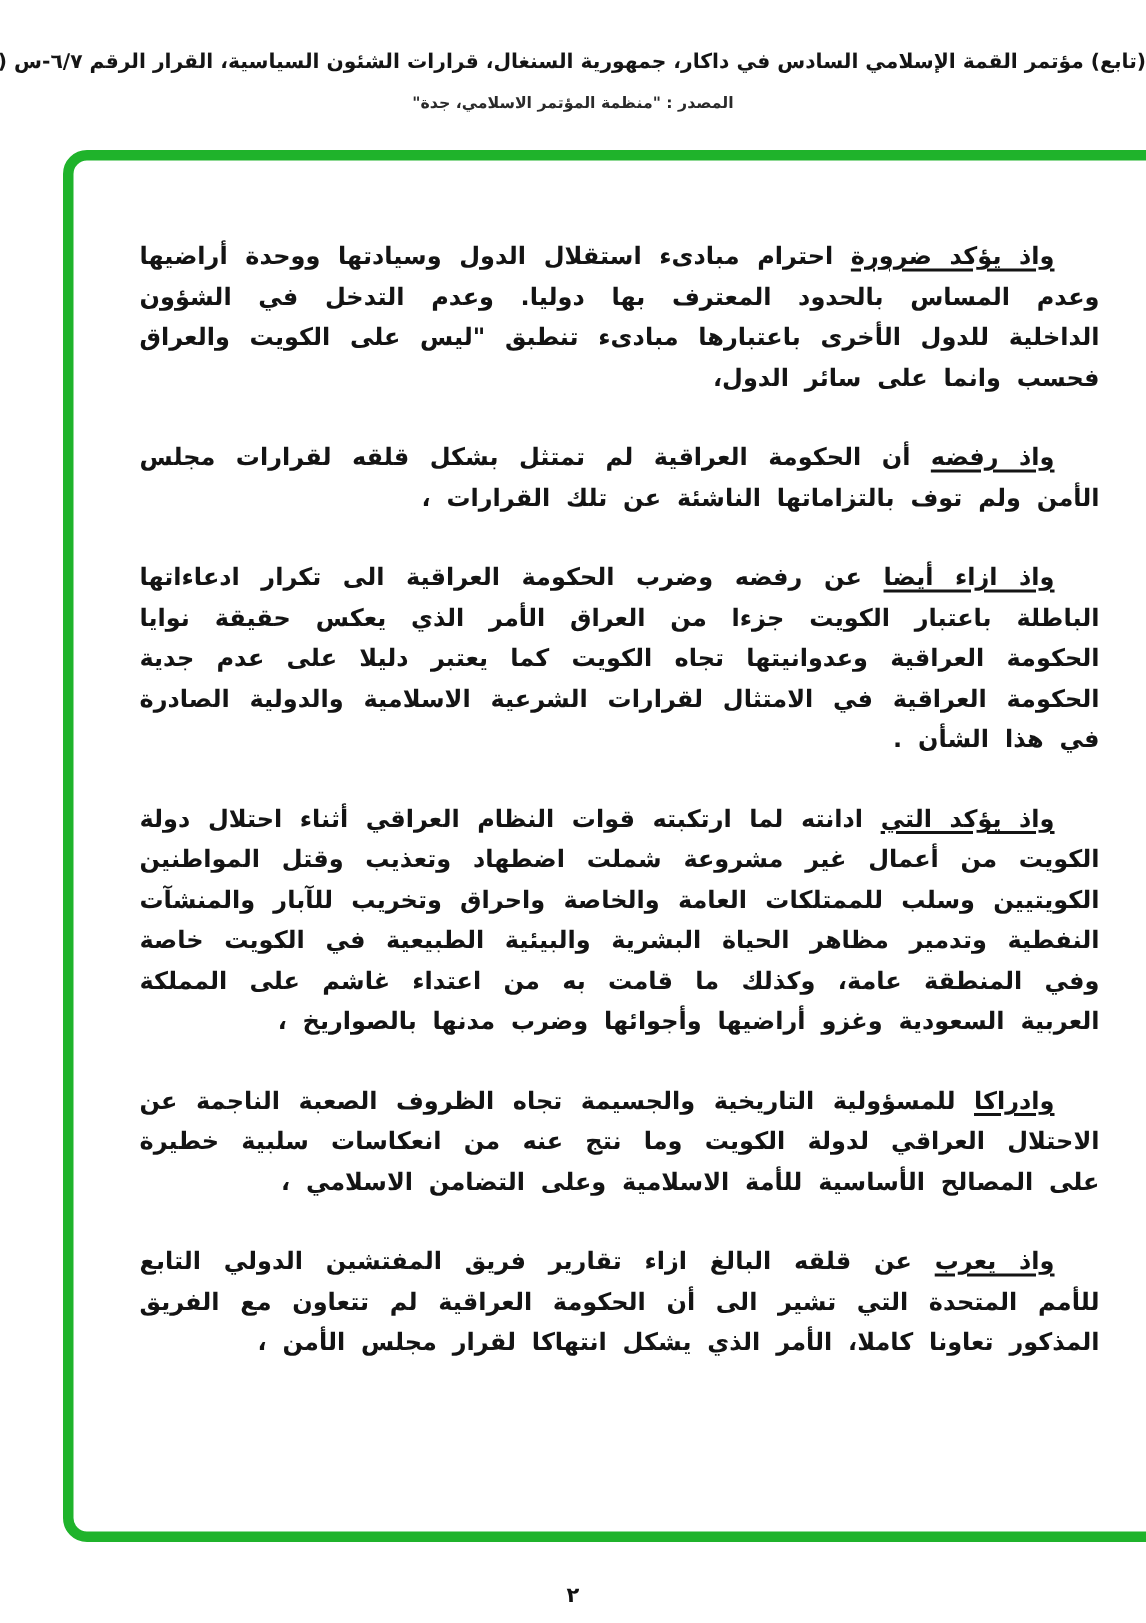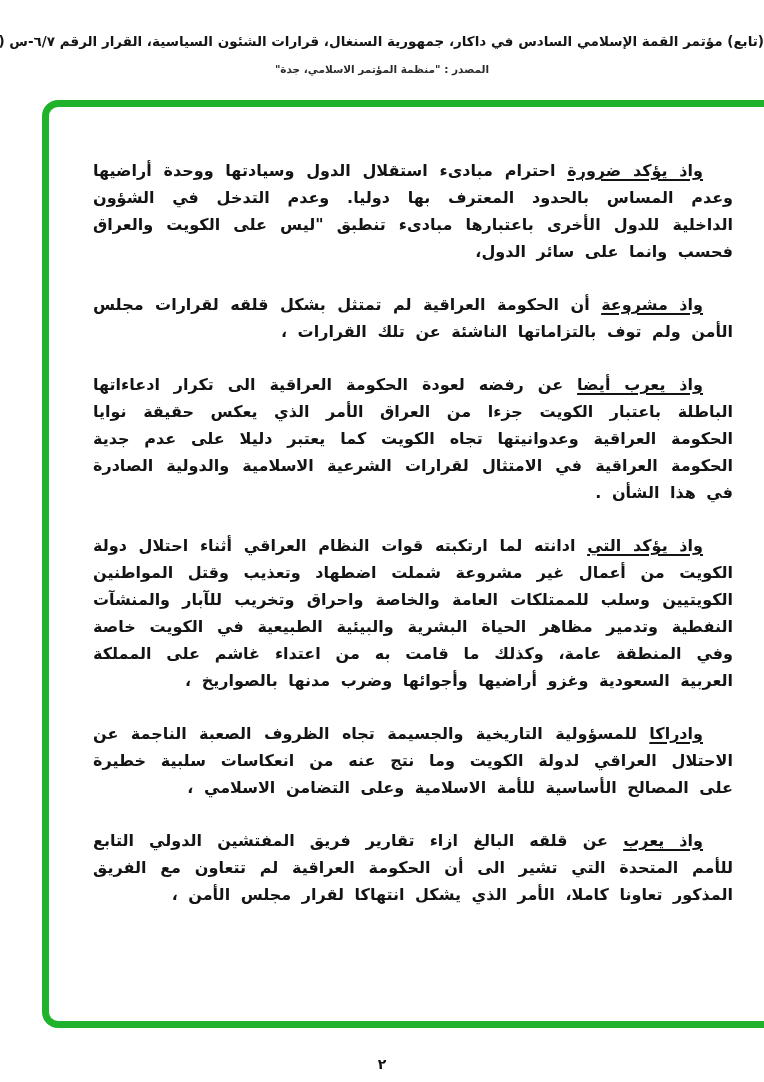--- a/index.html
+++ b/index.html
@@ -96,27 +96,27 @@
 
   <div class="frame">
     <div class="content" lang="ar">
 
       <p class="para">
         <span class="lead">واذ يؤكد ضرورة</span>
         <span class="ptext">احترام مبادىء استقلال الدول وسيادتها ووحدة أراضيها وعدم المساس بالحدود المعترف بها دوليا. وعدم التدخل في الشؤون الداخلية للدول الأخرى باعتبارها مبادىء تنطبق "ليس على الكويت والعراق فحسب وانما على سائر الدول،</span>
       </p>
 
       <p class="para">
-        <span class="lead">واذ مشروعة</span>
+        <span class="lead">واذ رفضه</span>
         <span class="ptext">أن الحكومة العراقية لم تمتثل بشكل قلقه لقرارات مجلس الأمن ولم توف بالتزاماتها الناشئة عن تلك القرارات ،</span>
       </p>
 
       <p class="para">
-        <span class="lead">واذ يعرب أيضا</span>
-        <span class="ptext">عن رفضه لعودة الحكومة العراقية الى تكرار ادعاءاتها الباطلة باعتبار الكويت جزءا من العراق الأمر الذي يعكس حقيقة نوايا الحكومة العراقية وعدوانيتها تجاه الكويت كما يعتبر دليلا على عدم جدية الحكومة العراقية في الامتثال لقرارات الشرعية الاسلامية والدولية الصادرة في هذا الشأن .</span>
+        <span class="lead">واذ ازاء أيضا</span>
+        <span class="ptext">عن رفضه وضرب الحكومة العراقية الى تكرار ادعاءاتها الباطلة باعتبار الكويت جزءا من العراق الأمر الذي يعكس حقيقة نوايا الحكومة العراقية وعدوانيتها تجاه الكويت كما يعتبر دليلا على عدم جدية الحكومة العراقية في الامتثال لقرارات الشرعية الاسلامية والدولية الصادرة في هذا الشأن .</span>
       </p>
 
       <p class="para">
         <span class="lead">واذ يؤكد التي</span>
         <span class="ptext">ادانته لما ارتكبته قوات النظام العراقي أثناء احتلال دولة الكويت من أعمال غير مشروعة شملت اضطهاد وتعذيب وقتل المواطنين الكويتيين وسلب للممتلكات العامة والخاصة واحراق وتخريب للآبار والمنشآت النفطية وتدمير مظاهر الحياة البشرية والبيئية الطبيعية في الكويت خاصة وفي المنطقة عامة، وكذلك ما قامت به من اعتداء غاشم على المملكة العربية السعودية وغزو أراضيها وأجوائها وضرب مدنها بالصواريخ ،</span>
       </p>
 
       <p class="para">
         <span class="lead">وادراكا</span>
         <span class="ptext">للمسؤولية التاريخية والجسيمة تجاه الظروف الصعبة الناجمة عن الاحتلال العراقي لدولة الكويت وما نتج عنه من انعكاسات سلبية خطيرة على المصالح الأساسية للأمة الاسلامية وعلى التضامن الاسلامي ،</span>

